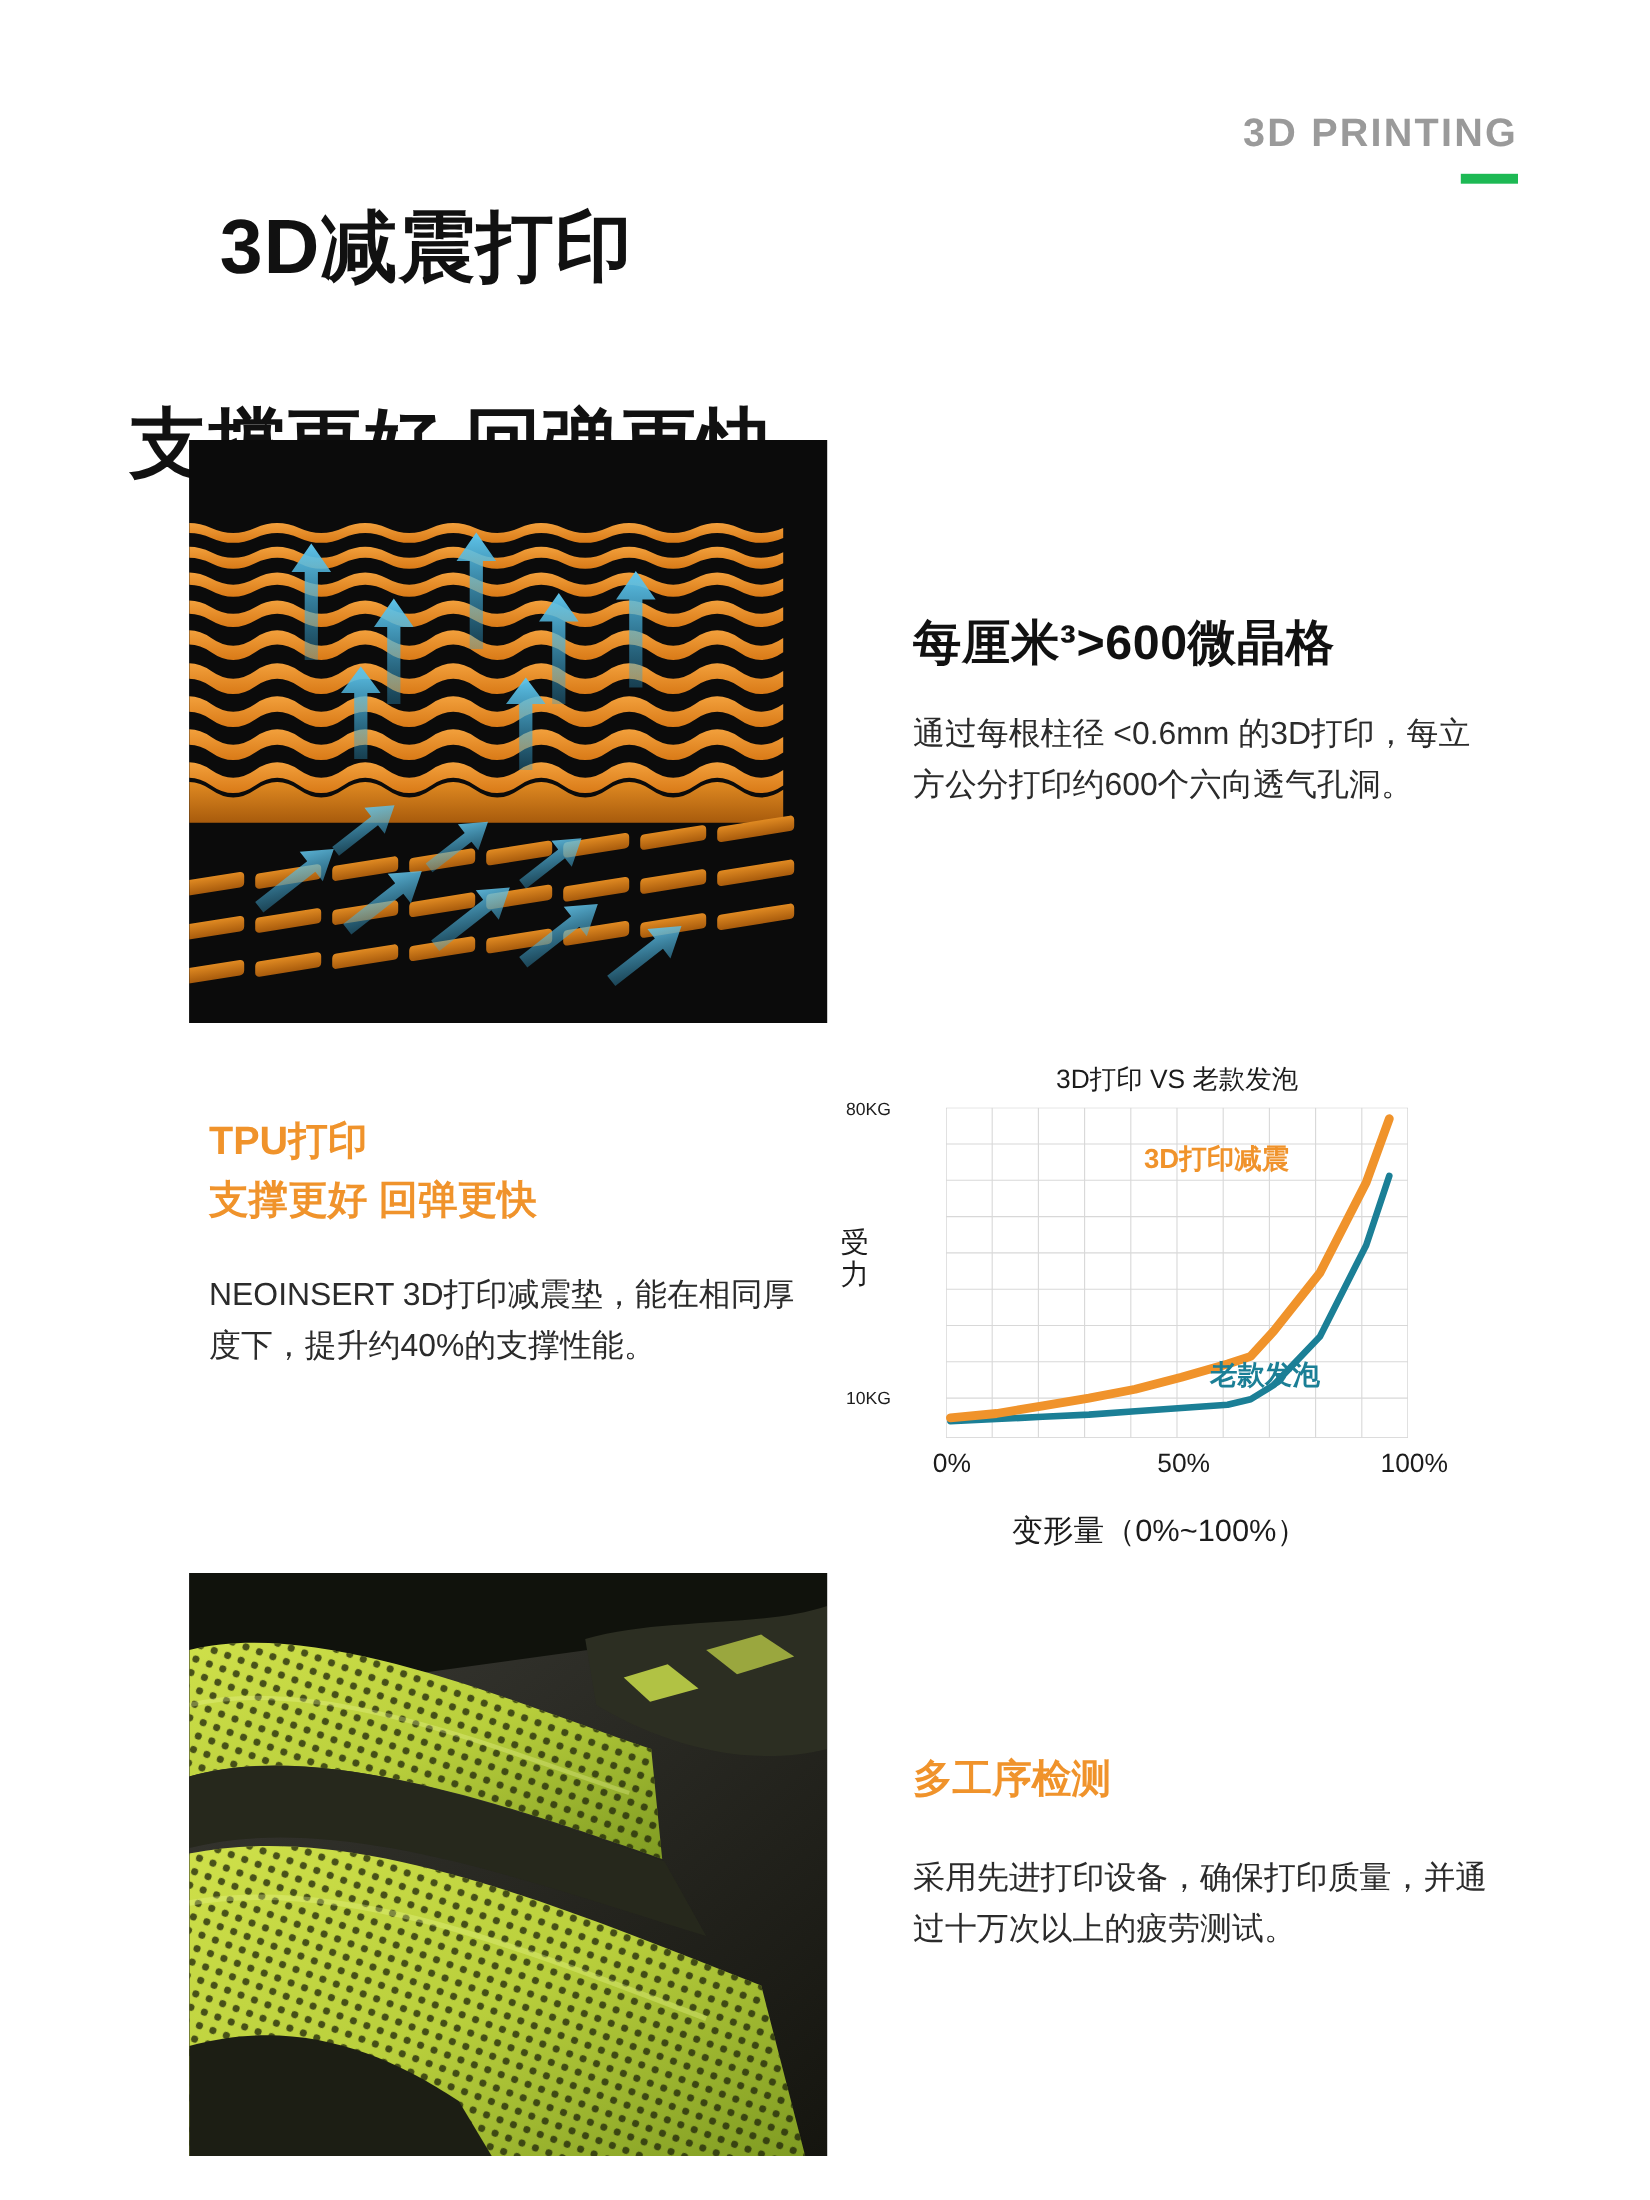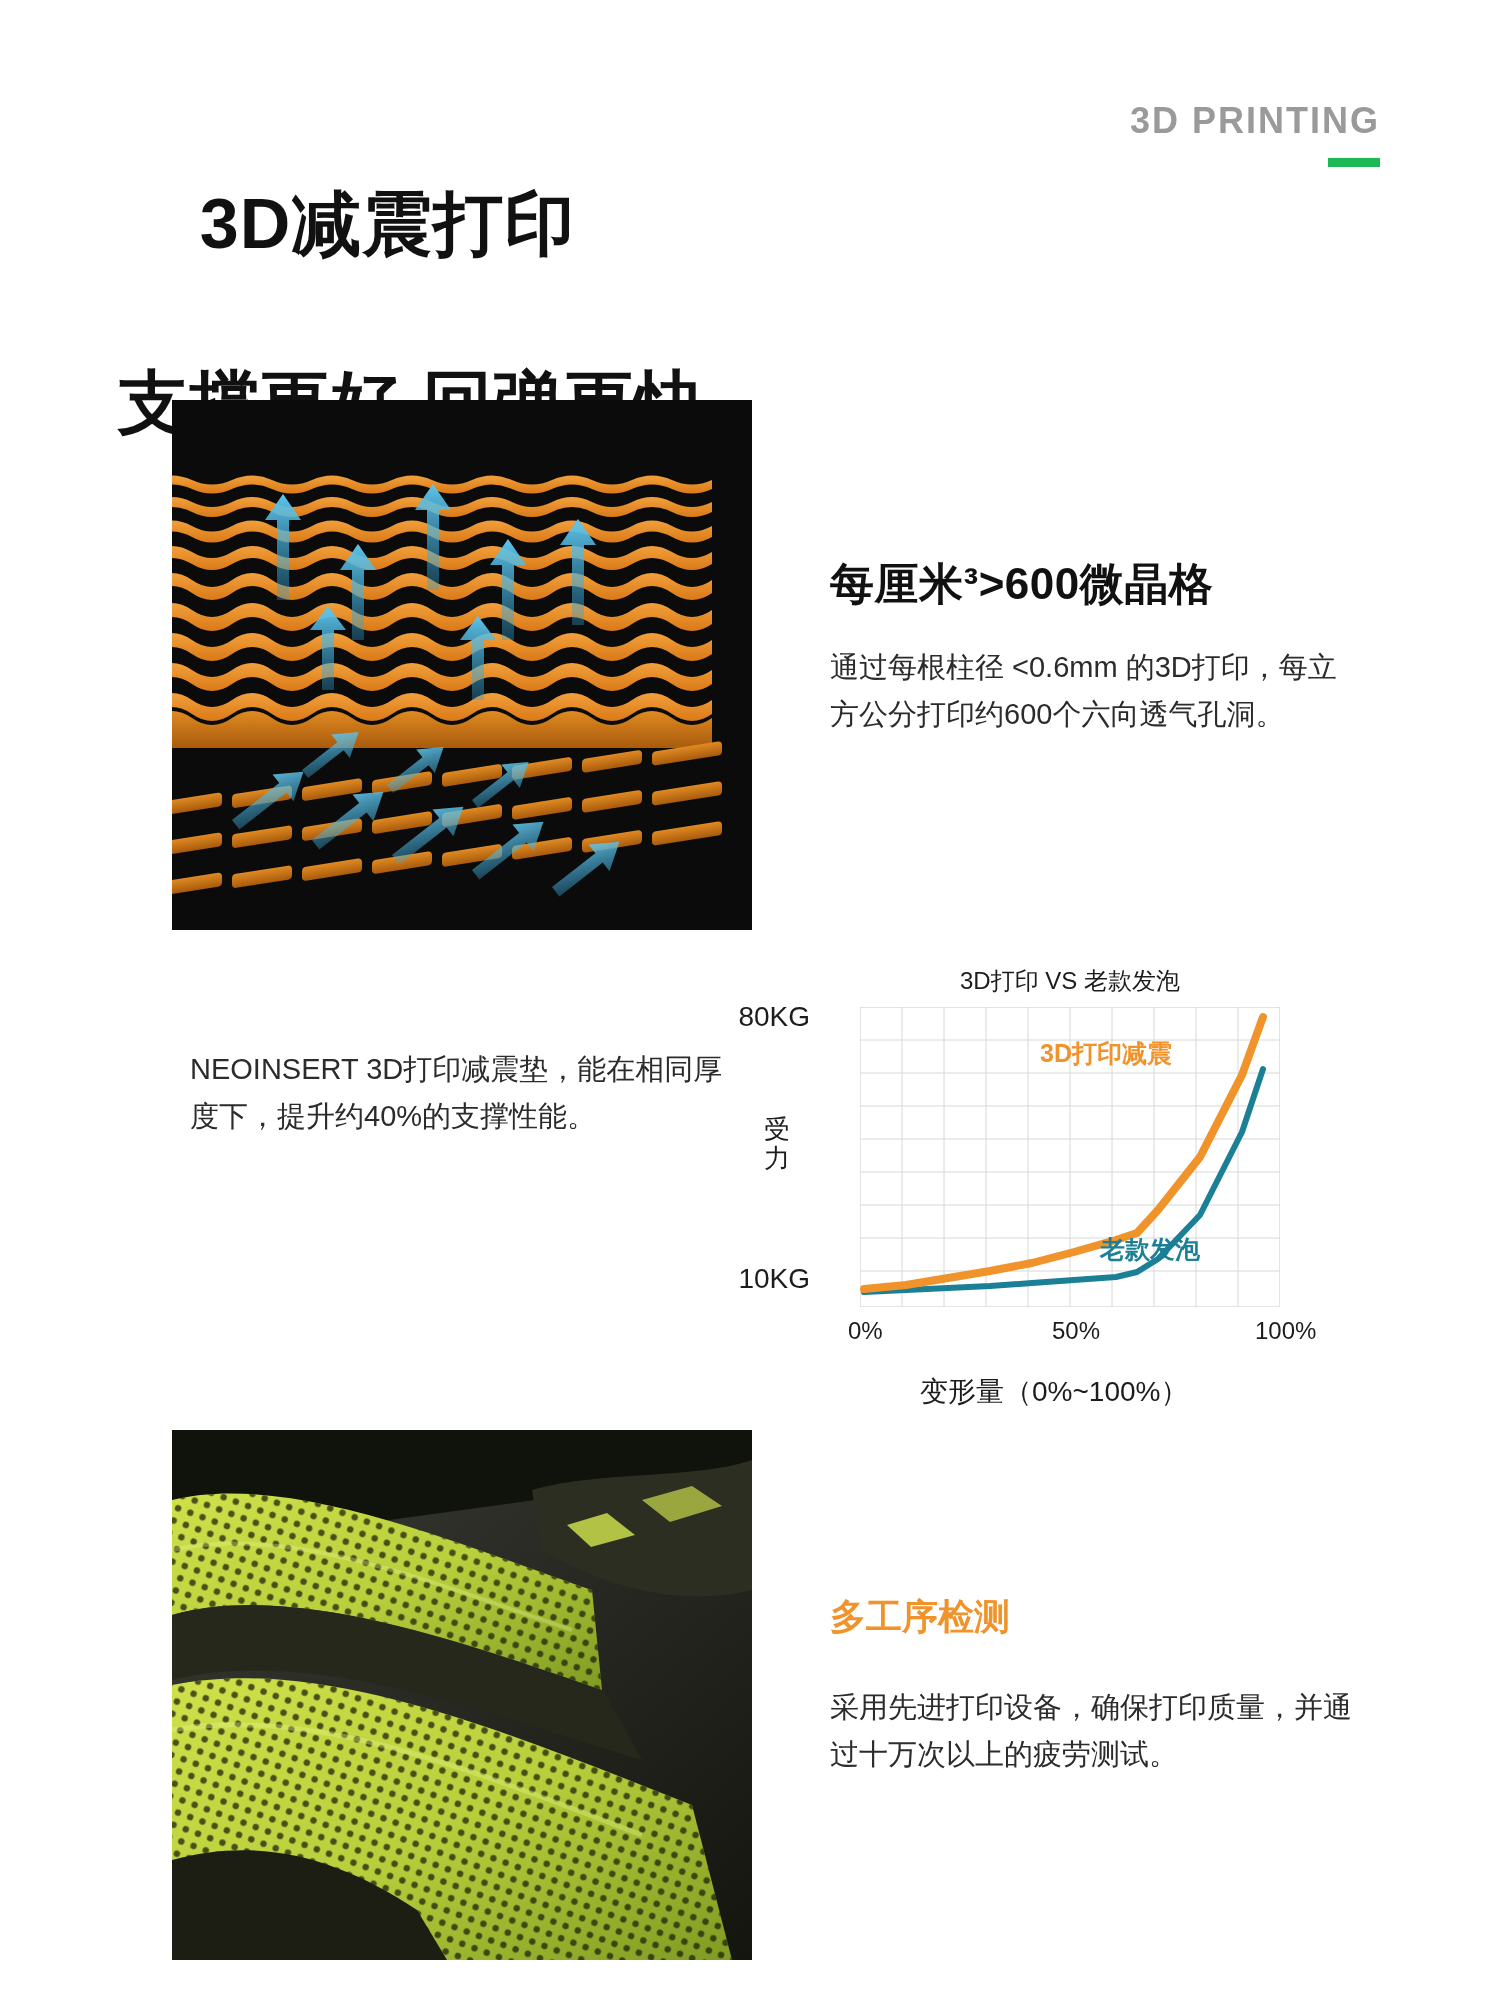--- a/index.html
+++ b/index.html
@@ -147,21 +147,21 @@
     left: 22px;
     top: 150px;
     width: 30px;
     font-size: 26px;
     line-height: 1.1;
     color: #1c1c1c;
     text-align: center;
   }
   .chart-ytick {
     position: absolute;
-    font-size: 28px;
+    font-size: 16px;
     color: #1c1c1c;
     text-align: right;
     width: 110px;
   }
   .chart-ytick.top { left: -40px; top: 36px; }
   .chart-ytick.bottom { left: -40px; top: 298px; }
   .chart-xtick {
     position: absolute;
     font-size: 24px;
     color: #1c1c1c;
@@ -365,20 +365,24 @@
 </div>
 
 <div class="sec1-text">
   <div class="sec1-head">
     <span>每厘米³&gt;600微晶格</span>
   </div>
   <div class="sec1-body">通过每根柱径 &lt;0.6mm 的3D打印，每立方公分打印约600个六向透气孔洞。</div>
 </div>
 
 <div class="sec2-text">
+  <div class="sec2-head">
+    <div>TPU打印</div>
+    <div>支撑更好 回弹更快</div>
+  </div>
   <div class="sec2-body">NEOINSERT 3D打印减震垫，能在相同厚度下，提升约40%的支撑性能。</div>
 </div>
 
 <div class="chart-wrap">
   <div class="chart-title">3D打印 VS 老款发泡</div>
   <div class="chart-ylabel">受力</div>
   <div class="chart-ytick top">80KG</div>
   <div class="chart-ytick bottom">10KG</div>
   <div class="chart-xtick x0">0%</div>
   <div class="chart-xtick x50">50%</div>

